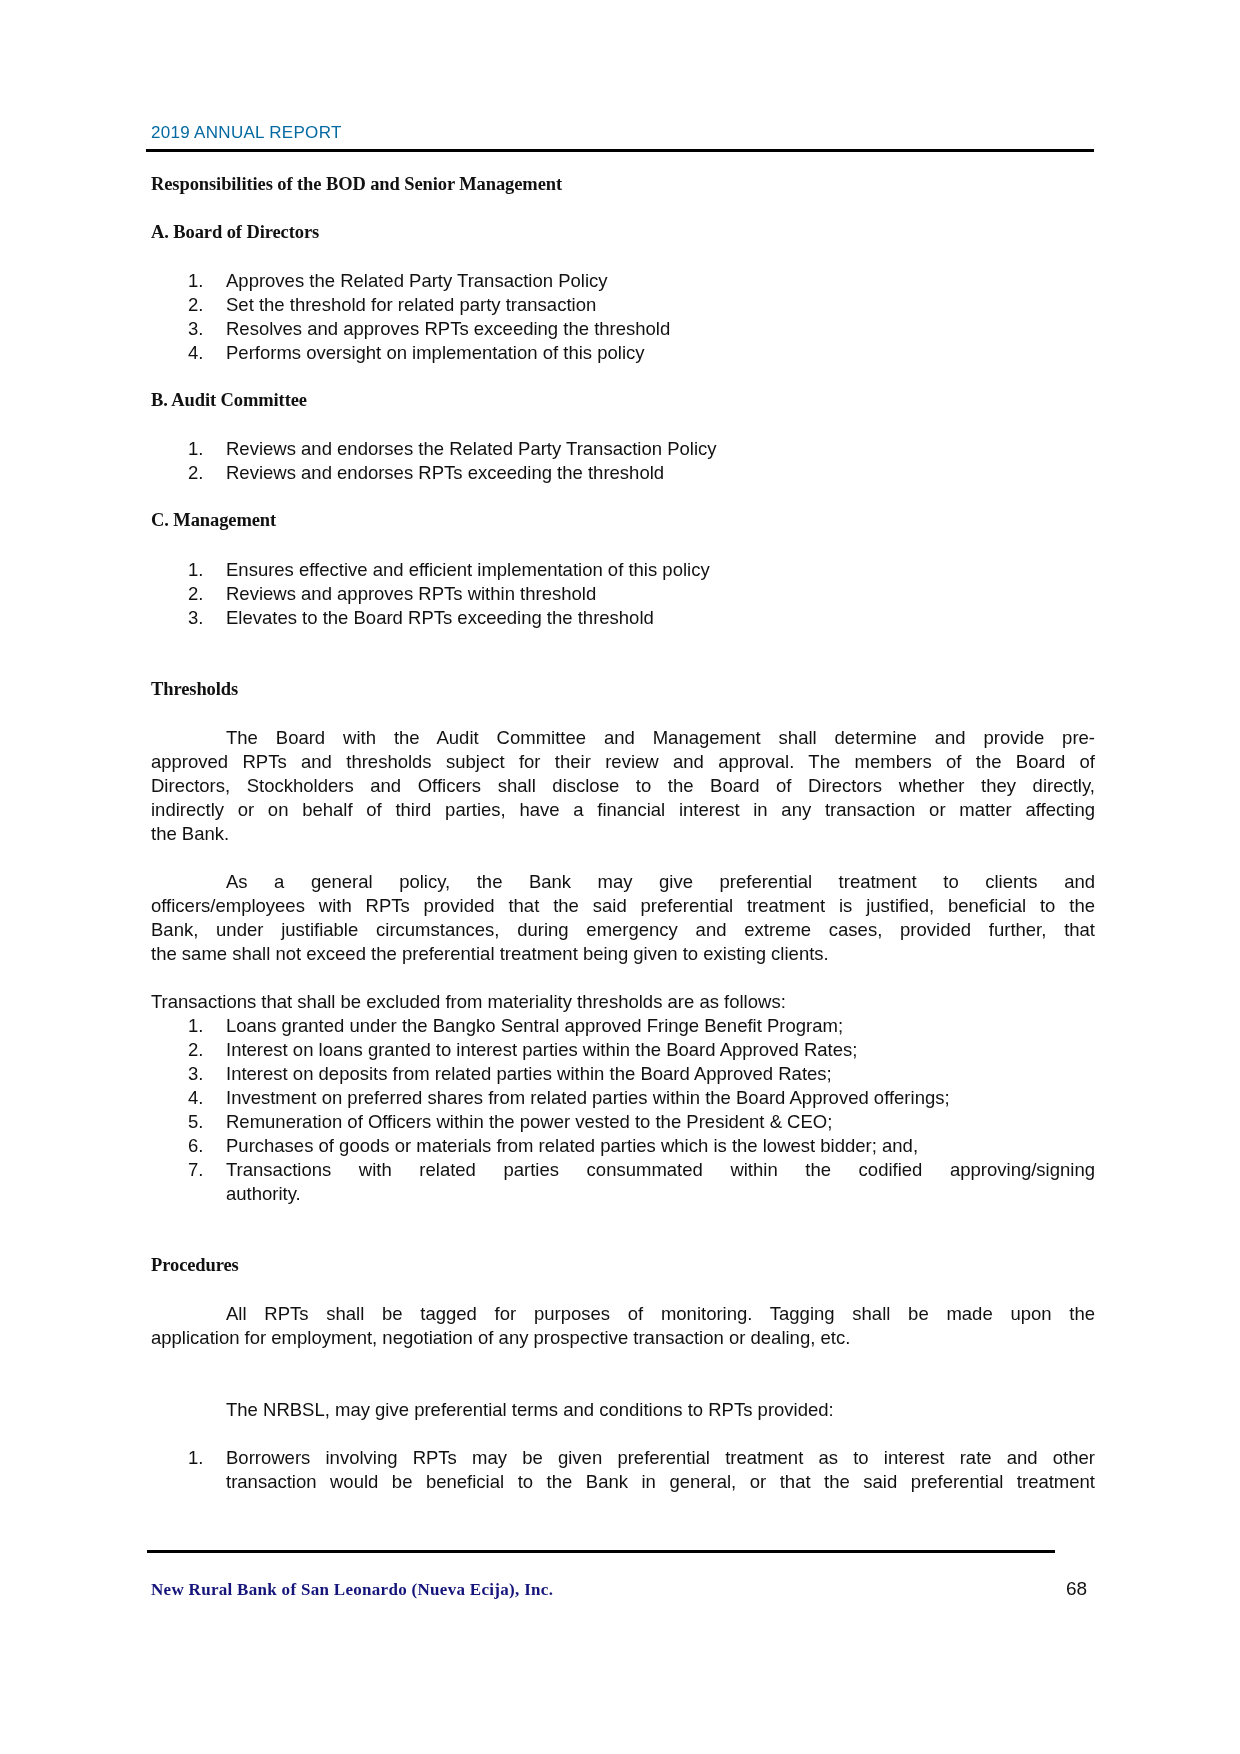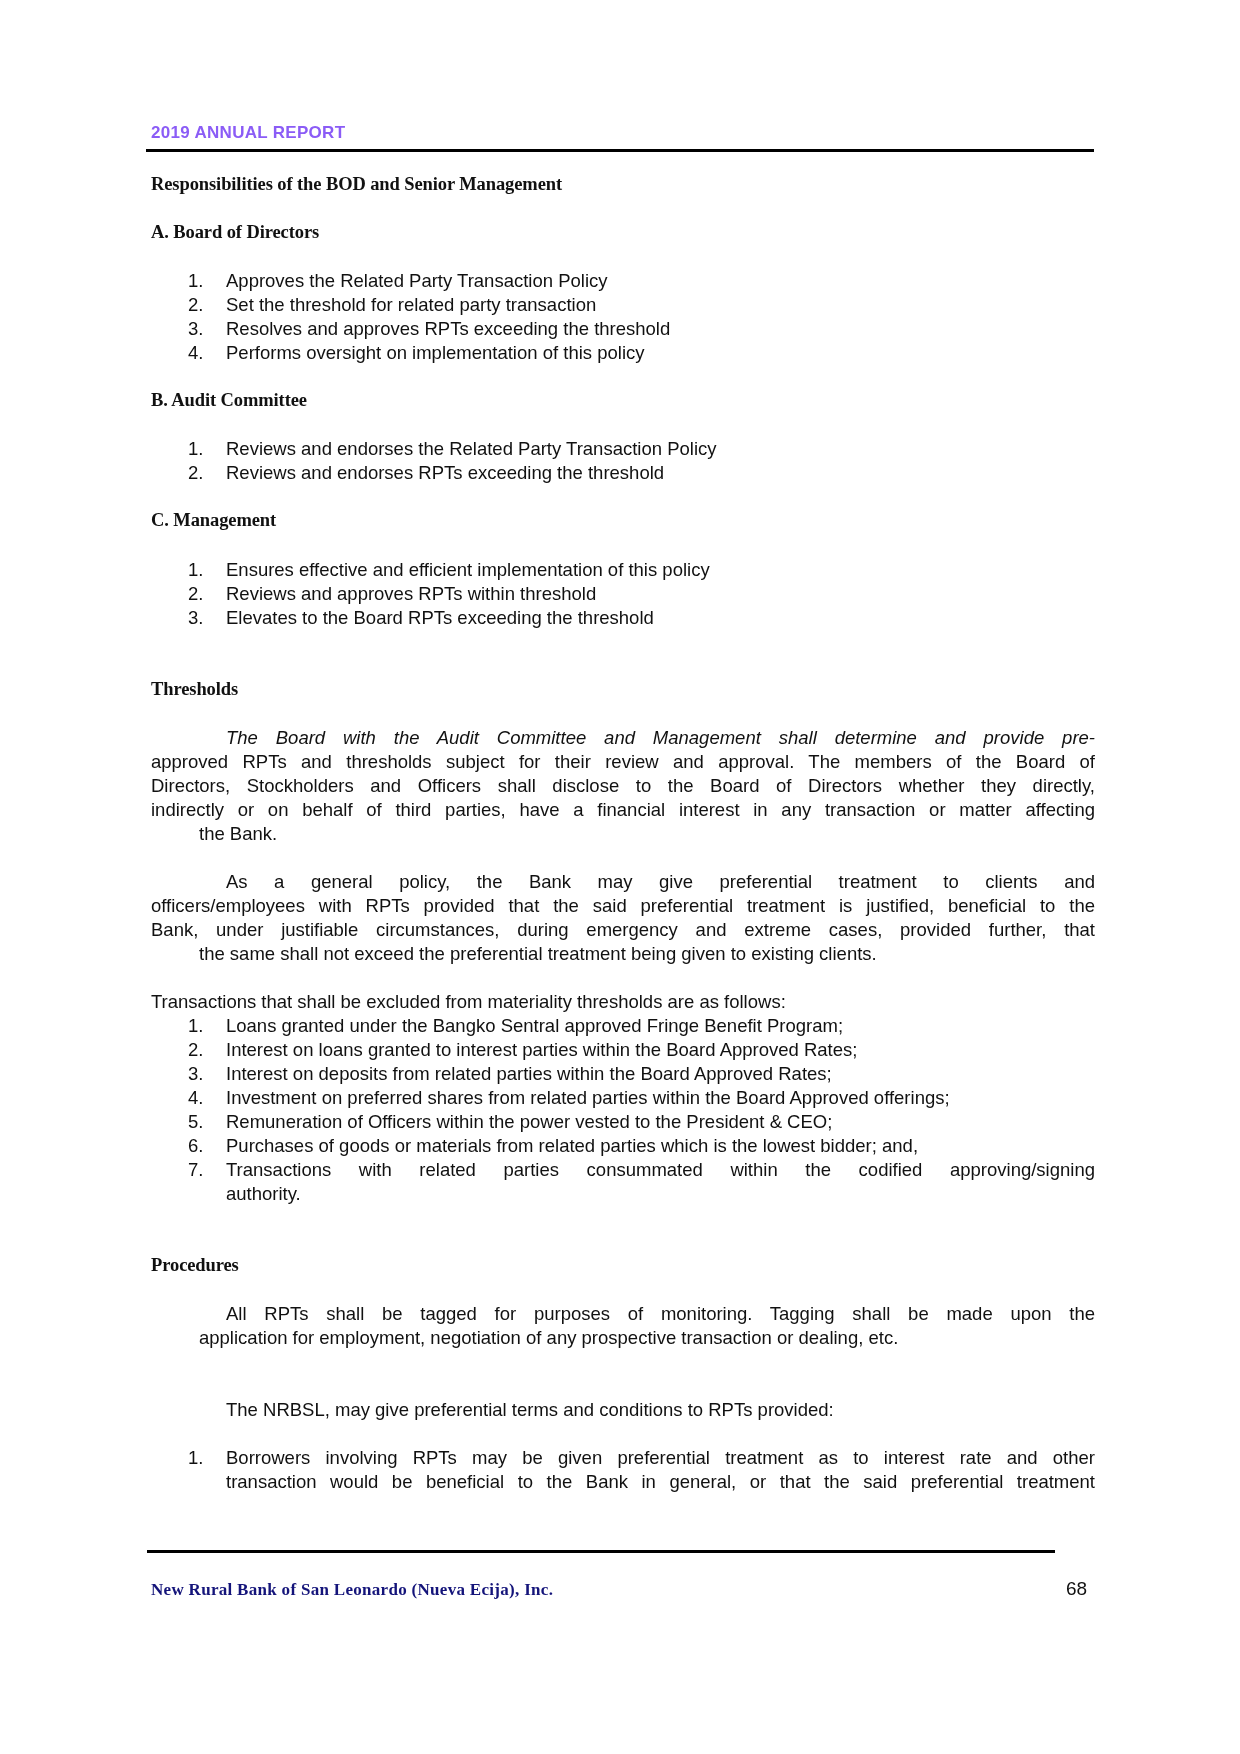--- a/index.html
+++ b/index.html
@@ -1,28 +1,28 @@
 <!DOCTYPE html>
 <html><head>
 <meta charset="utf-8">
 <style>
   html, body { margin: 0; padding: 0; background: #ffffff; }
   body { width: 1240px; height: 1754px; position: relative; overflow: hidden;
          font-family: "Liberation Sans", sans-serif; color: #111111; }
   .abs { position: absolute; }
-  .running-head { left: 151px; top: 123px; font-size: 17px; font-weight: bold; color: #8b5cf6; letter-spacing: 0.3px; }
+  .running-head { left: 151px; top: 123px; font-size: 17px; font-weight: normal; color: #0369a1; letter-spacing: 0.3px; }
   .rule { position: absolute; height: 3px; background: #000; }
   .h { position: absolute; left: 151px; font-size: 18.5px; font-weight: bold; color: #111; letter-spacing: -0.1px; font-family: Liberation Serif, serif; }
   .line { position: absolute; font-size: 18.5px; line-height: 24px; white-space: nowrap; }
   .li { position: absolute; left: 0; width: 1240px; height: 24px; }
   .li .num { position: absolute; left: 188px; top: 0; font-size: 18.5px; line-height: 24px; }
   .li .txt { position: absolute; left: 226px; top: 0; font-size: 18.5px; line-height: 24px; white-space: nowrap; }
   .para { position: absolute; left: 151px; width: 944px; font-size: 18.5px; line-height: 24px; text-align: justify; }
   .para .jl { display: block; height: 24px; text-align: justify; text-align-last: justify; white-space: normal; }
-  .para .jl.last { text-align-last: left; margin-left: 48px; }
+  .para .jl.last { text-align-last: left; }
   .hang { position: absolute; left: 0; width: 1240px; }
   .hang .num { position: absolute; left: 188px; top: 0; font-size: 18.5px; line-height: 24px; }
   .hang .body { position: absolute; left: 226px; width: 869px; top: 0; font-size: 18.5px; line-height: 24px; }
   .hang .jl { display: block; height: 24px; text-align: justify; text-align-last: justify; }
   .hang .jl.last { text-align-last: left; }
   .footer-name { left: 151px; top: 1580px; font-size: 17px; font-weight: bold; color: #14147a; letter-spacing: 0.3px; font-family: Liberation Serif, serif; }
   .page-num { left: 1066px; top: 1578px; font-size: 19px; color: #111; text-align: right; }
 </style>
 </head>
 <body>
@@ -69,21 +69,21 @@
   <span class="num">2.</span>
   <span class="txt">Reviews and approves RPTs within threshold</span>
 </div>
 <div class="li" style="top:606px;">
   <span class="num">3.</span>
   <span class="txt">Elevates to the Board RPTs exceeding the threshold</span>
 </div>
 
 <div class="h" style="top:679px;">Thresholds</div>
 <div class="para" style="top:726px;">
-  <span class="jl" style="padding-left:75px;font-style:italic;">The Board with the Audit Committee and Management shall determine and provide pre-</span>
+  <span class="jl" style="padding-left:75px;">The Board with the Audit Committee and Management shall determine and provide pre-</span>
   <span class="jl">approved RPTs and thresholds subject for their review and approval. The members of the Board of</span>
   <span class="jl">Directors, Stockholders and Officers shall disclose to the Board of Directors whether they directly,</span>
   <span class="jl">indirectly or on behalf of third parties, have a financial interest in any transaction or matter affecting</span>
   <span class="jl last">the Bank.</span>
 </div>
 <div class="para" style="top:870px;">
   <span class="jl" style="padding-left:75px;">As a general policy, the Bank may give preferential treatment to clients and</span>
   <span class="jl">officers/employees with RPTs provided that the said preferential treatment is justified, beneficial to the</span>
   <span class="jl">Bank, under justifiable circumstances, during emergency and extreme cases, provided further, that</span>
   <span class="jl last">the same shall not exceed the preferential treatment being given to existing clients.</span>

